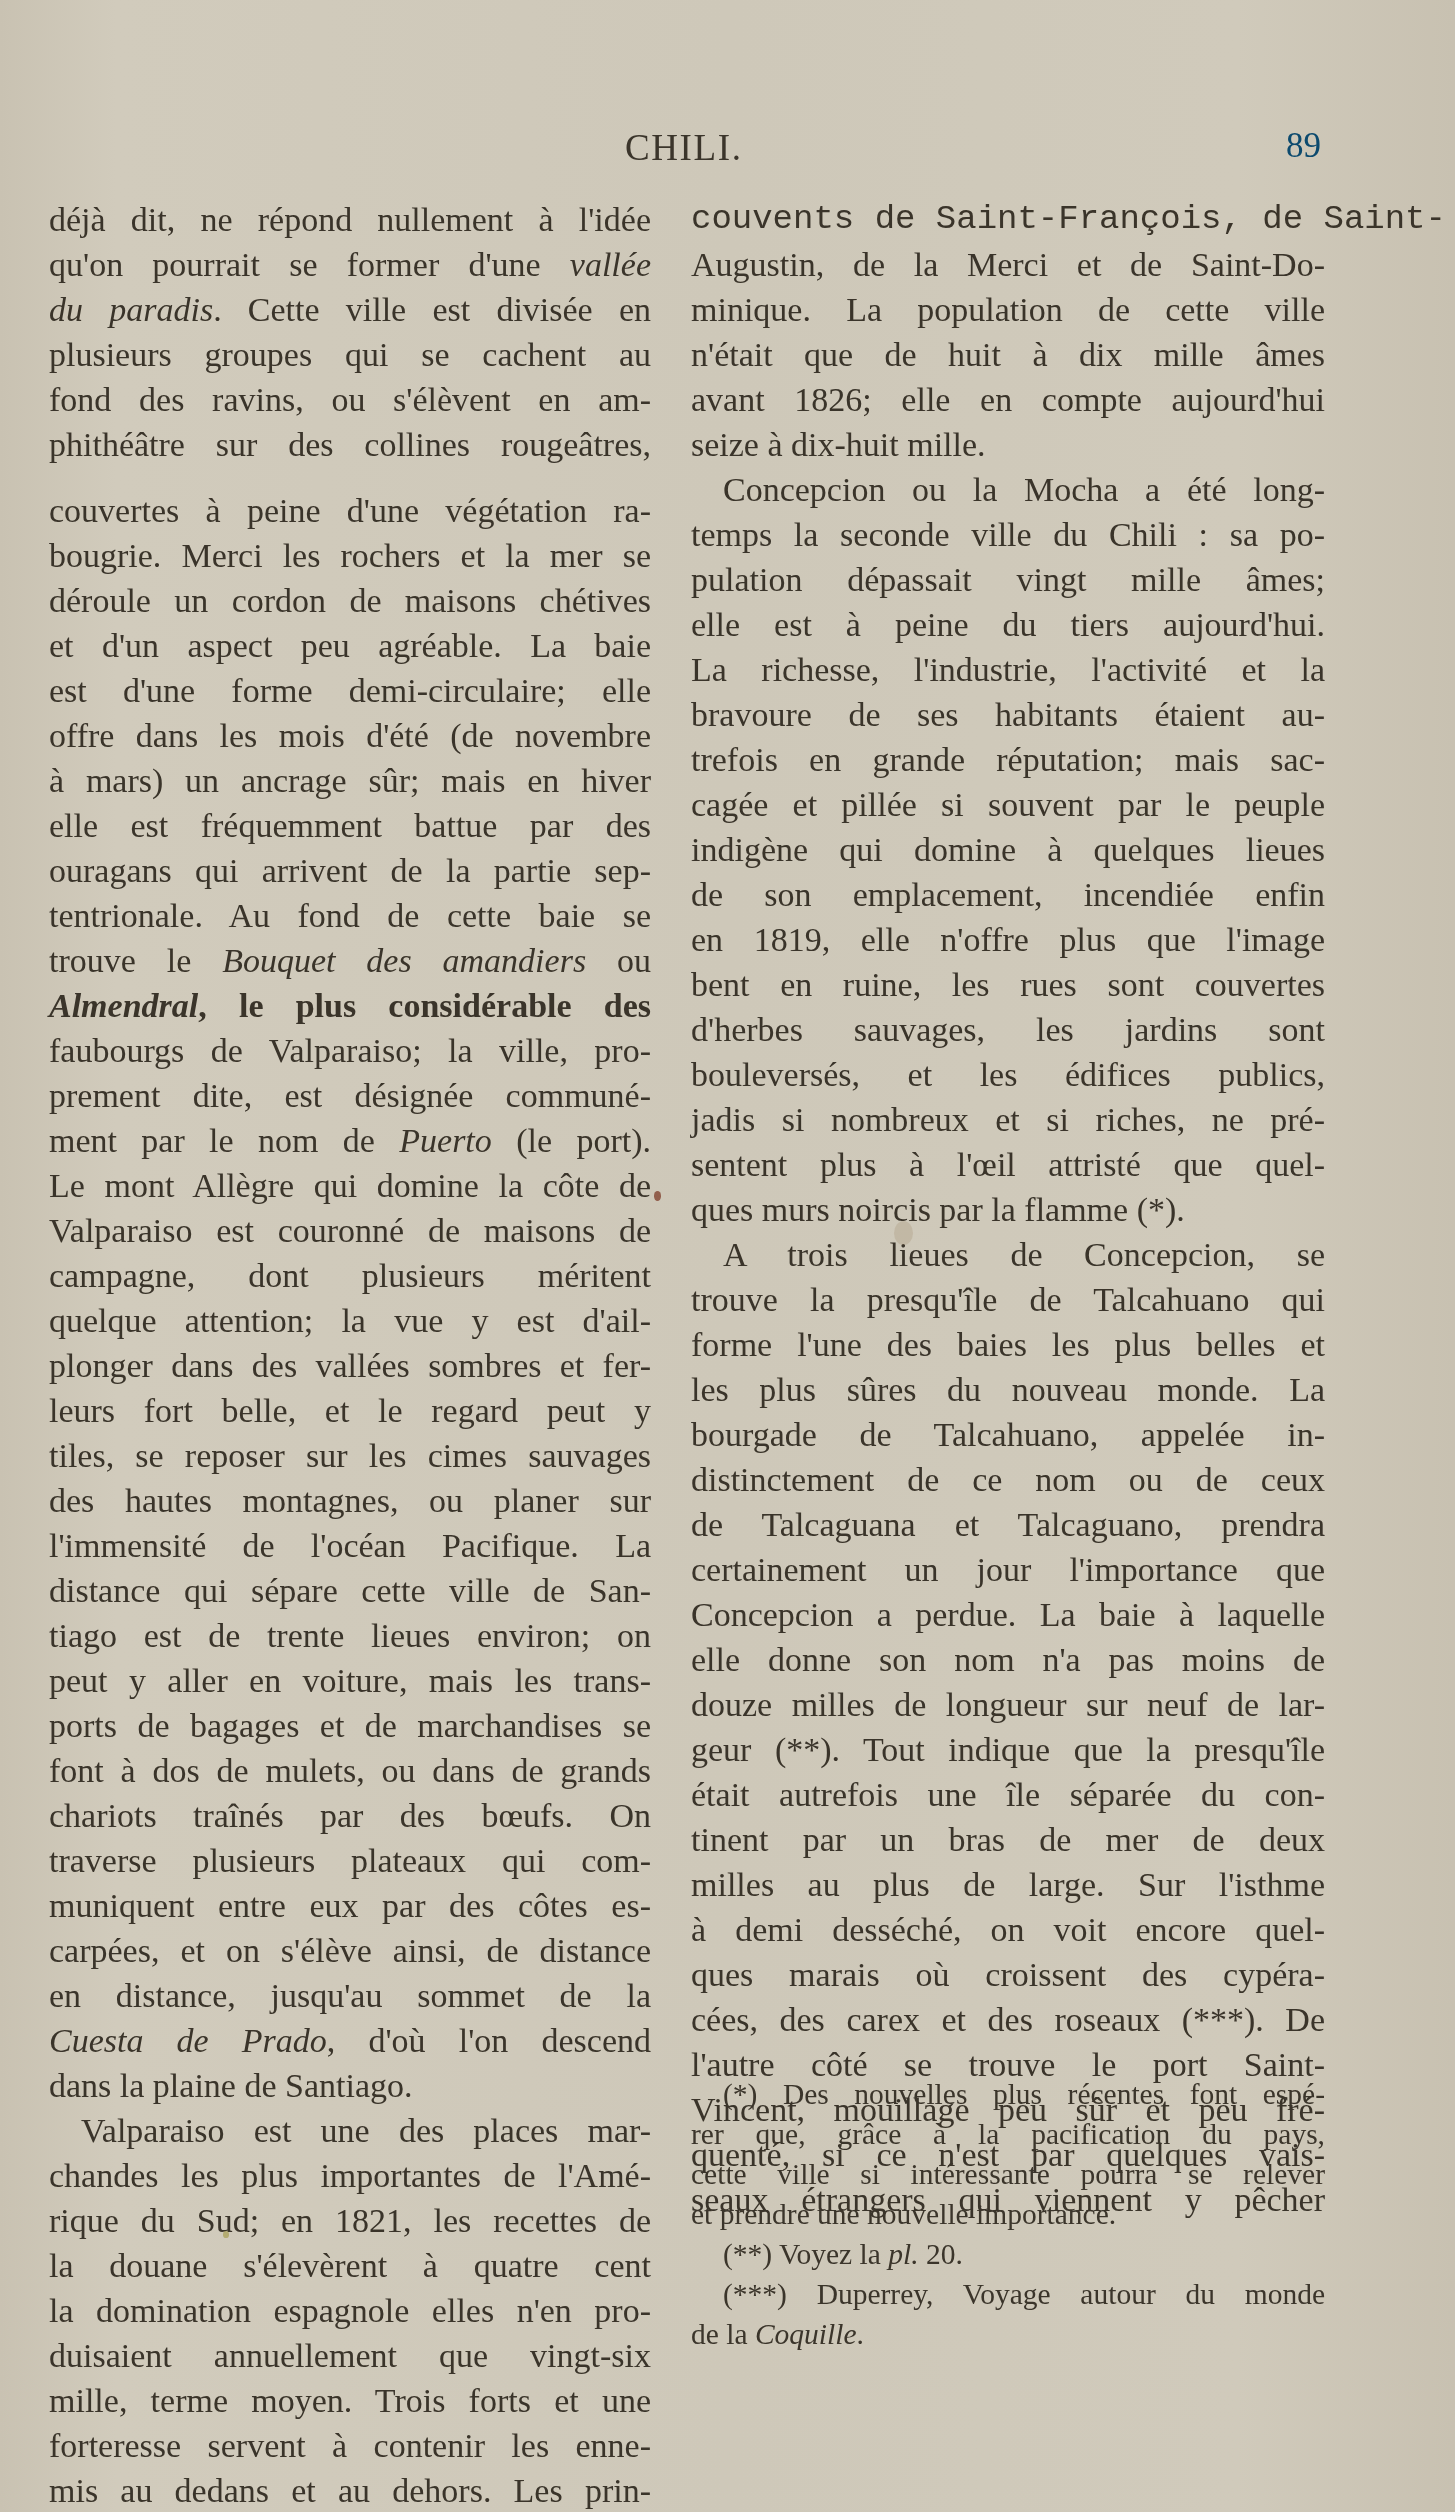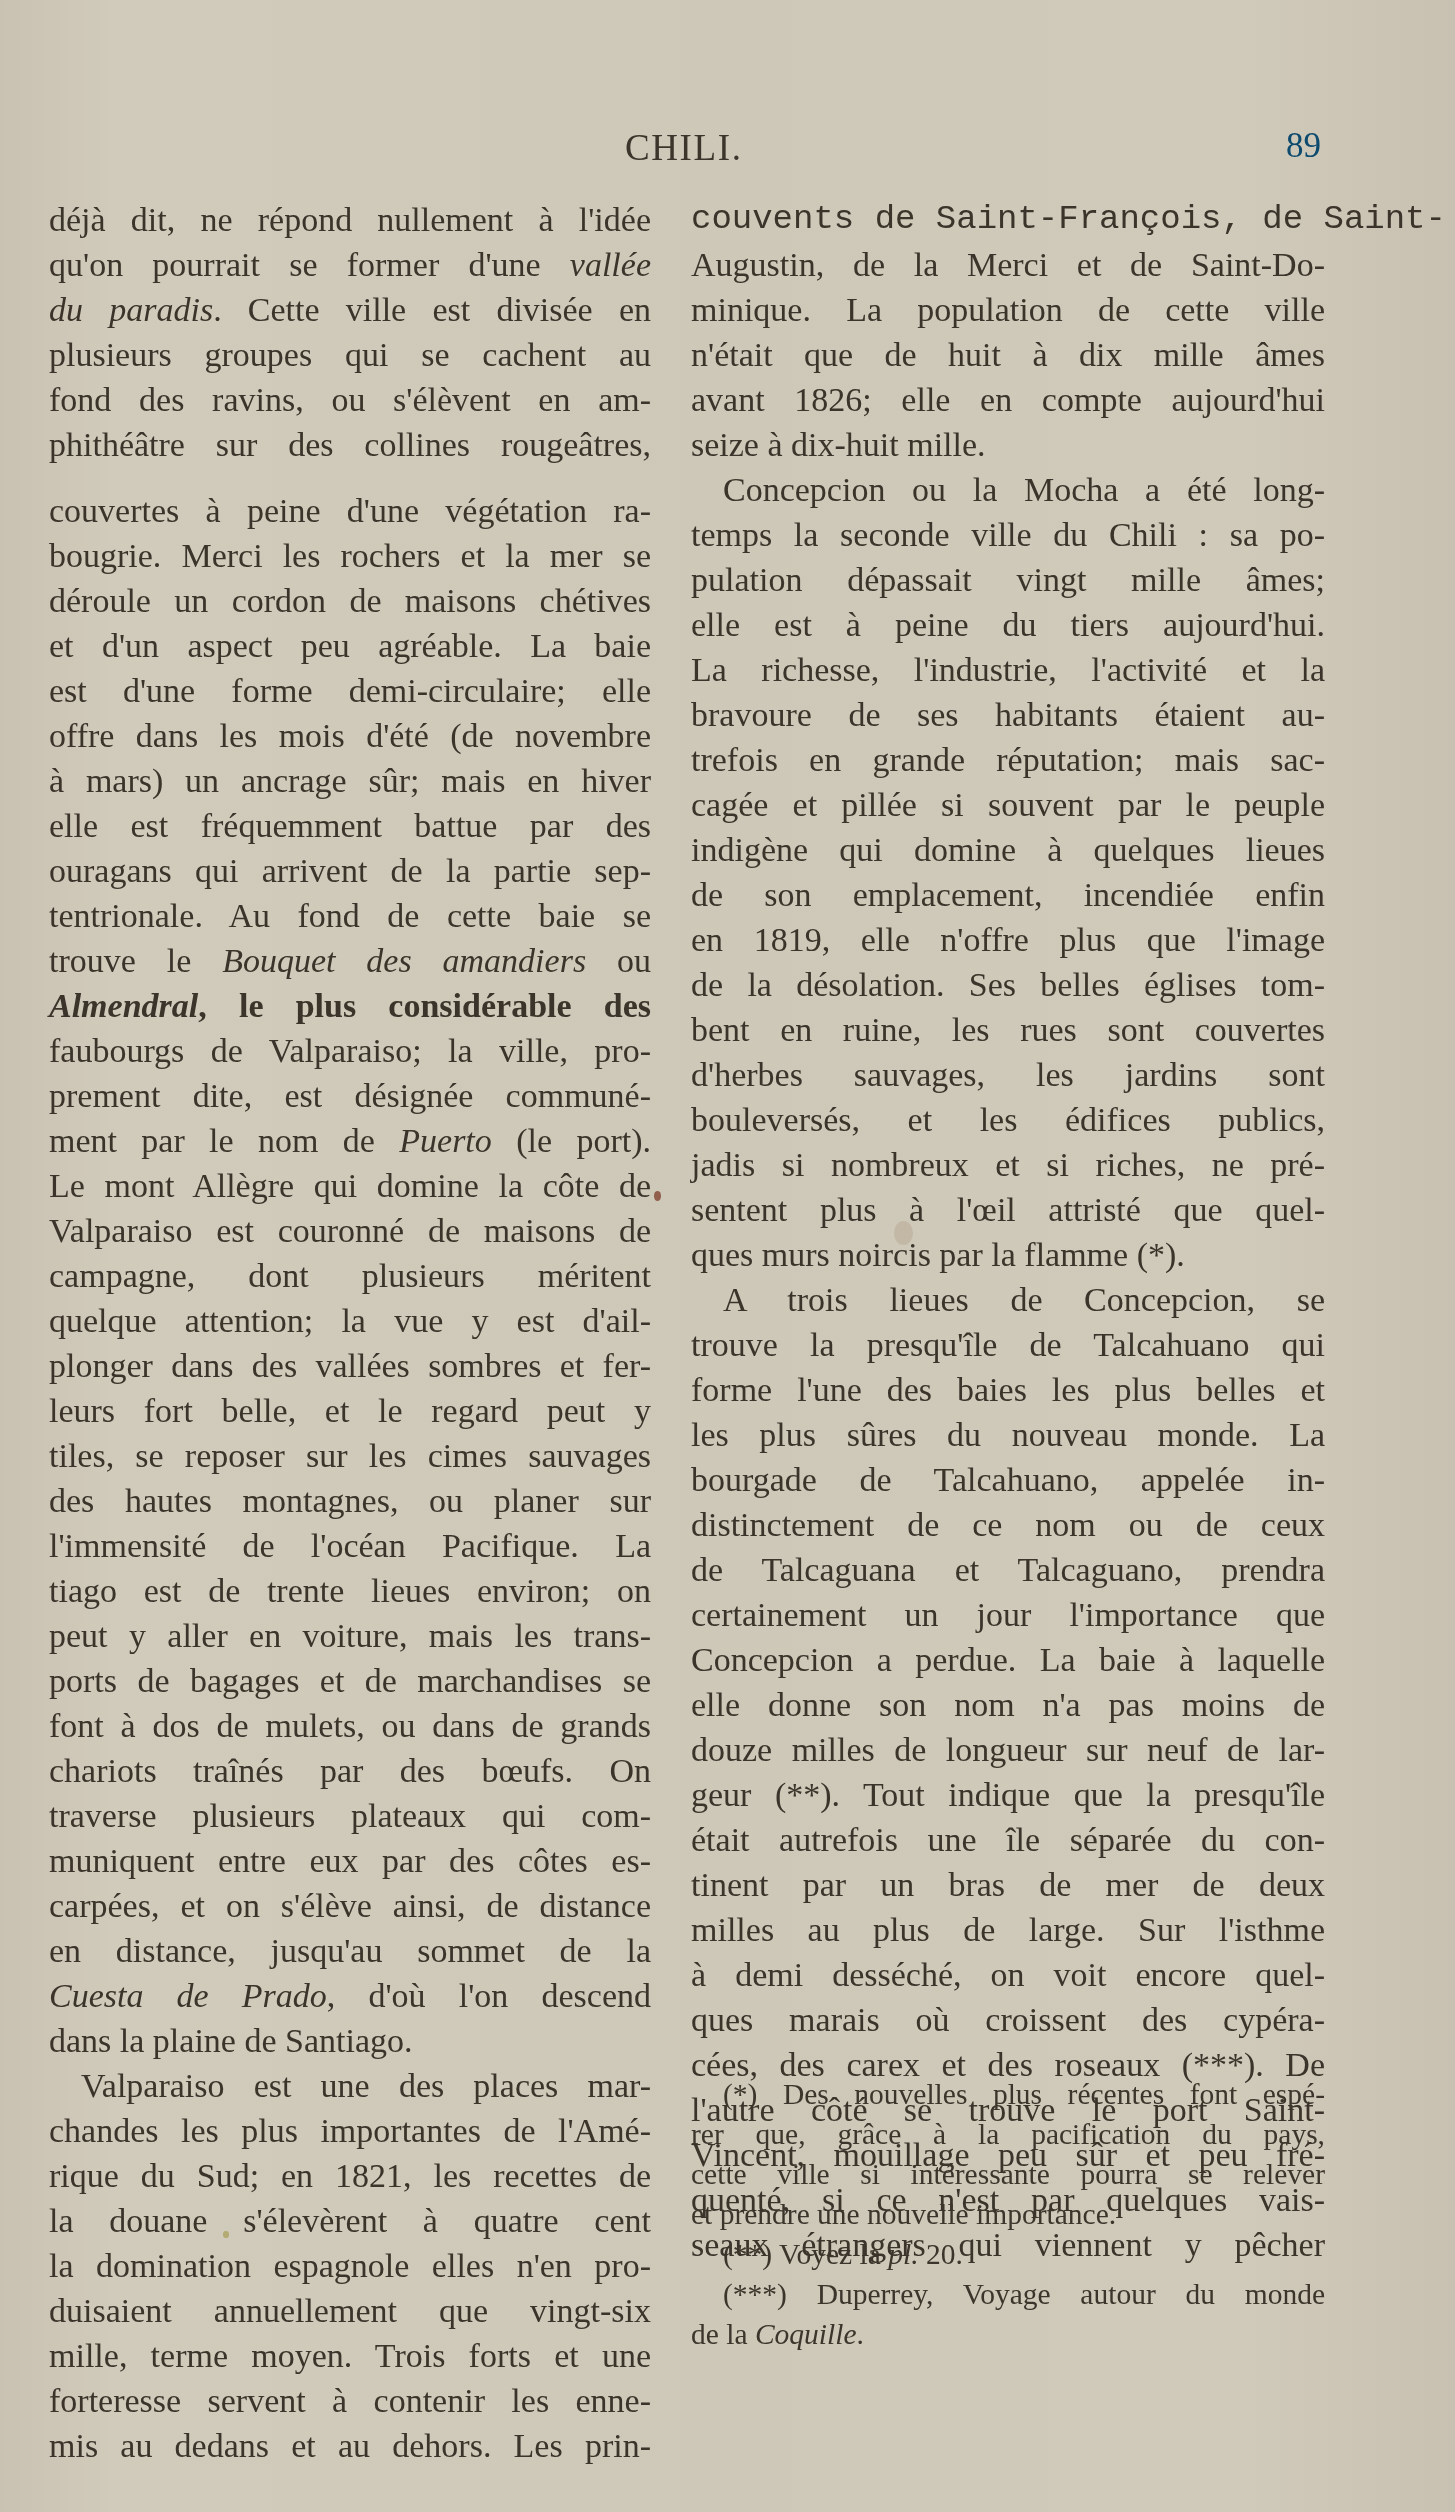--- a/index.html
+++ b/index.html
@@ -134,20 +134,21 @@
     <span class="line" style="display: block;">ment par le nom de <i>Puerto</i> (le port).</span>
     <span class="line" style="display: block;">Le mont Allègre qui domine la côte de</span>
     <span class="line" style="display: block;">Valparaiso est couronné de maisons de</span>
     <span class="line" style="display: block;">campagne, dont plusieurs méritent</span>
     <span class="line" style="display: block;">quelque attention; la vue y est d'ail-</span>
     <span class="line" style="display: block;">plonger dans des vallées sombres et fer-</span>
     <span class="line" style="display: block;">leurs fort belle, et le regard peut y</span>
     <span class="line" style="display: block;">tiles, se reposer sur les cimes sauvages</span>
     <span class="line" style="display: block;">des hautes montagnes, ou planer sur</span>
     <span class="line" style="display: block;">l'immensité de l'océan Pacifique. La</span>
+    <span class="line" style="display: block;">distance qui sépare cette ville de San-</span>
     <span class="line" style="display: block;">tiago est de trente lieues environ; on</span>
     <span class="line" style="display: block;">peut y aller en voiture, mais les trans-</span>
     <span class="line" style="display: block;">ports de bagages et de marchandises se</span>
     <span class="line" style="display: block;">font à dos de mulets, ou dans de grands</span>
     <span class="line" style="display: block;">chariots traînés par des bœufs. On</span>
     <span class="line" style="display: block;">traverse plusieurs plateaux qui com-</span>
     <span class="line" style="display: block;">muniquent entre eux par des côtes es-</span>
     <span class="line" style="display: block;">carpées, et on s'élève ainsi, de distance</span>
     <span class="line" style="display: block;">en distance, jusqu'au sommet de la</span>
     <span class="line" style="display: block;"><i>Cuesta de Prado</i>, d'où l'on descend</span>
@@ -173,21 +174,20 @@
     <span class="line" style="display: block;">temps la seconde ville du Chili : sa po-</span>
     <span class="line" style="display: block;">pulation dépassait vingt mille âmes;</span>
     <span class="line" style="display: block;">elle est à peine du tiers aujourd'hui.</span>
     <span class="line" style="display: block;">La richesse, l'industrie, l'activité et la</span>
     <span class="line" style="display: block;">bravoure de ses habitants étaient au-</span>
     <span class="line" style="display: block;">trefois en grande réputation; mais sac-</span>
     <span class="line" style="display: block;">cagée et pillée si souvent par le peuple</span>
     <span class="line" style="display: block;">indigène qui domine à quelques lieues</span>
     <span class="line" style="display: block;">de son emplacement, incendiée enfin</span>
     <span class="line" style="display: block;">en 1819, elle n'offre plus que l'image</span>
-    <span class="line" style="display: block;">de la désolation. Ses belles églises tom-</span>
     <span class="line" style="display: block;">bent en ruine, les rues sont couvertes</span>
     <span class="line" style="display: block;">d'herbes sauvages, les jardins sont</span>
     <span class="line" style="display: block;">bouleversés, et les édifices publics,</span>
     <span class="line" style="display: block;">jadis si nombreux et si riches, ne pré-</span>
     <span class="line" style="display: block;">sentent plus à l'œil attristé que quel-</span>
     <span class="line last" style="display: block;">ques murs noircis par la flamme (*).</span>
     <span class="line indent" style="display: block;">A trois lieues de Concepcion, se</span>
     <span class="line" style="display: block;">trouve la presqu'île de Talcahuano qui</span>
     <span class="line" style="display: block;">forme l'une des baies les plus belles et</span>
     <span class="line" style="display: block;">les plus sûres du nouveau monde. La</span>

